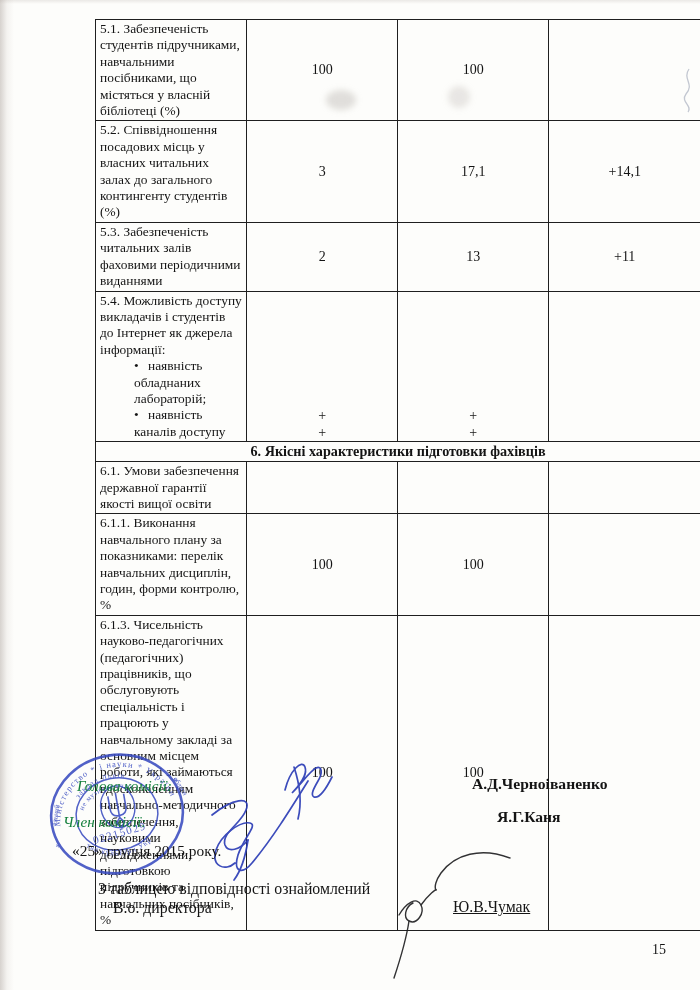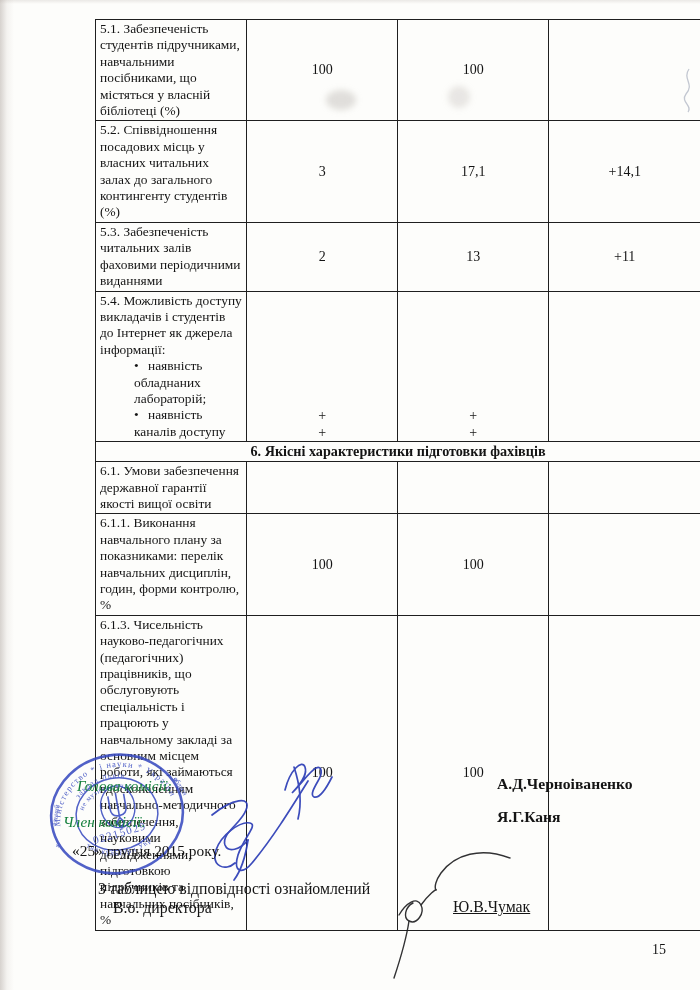--- a/index.html
+++ b/index.html
@@ -192,17 +192,17 @@
 <svg class="scribble-edge" viewBox="0 0 20 50">
   <path d="M 9 4 C 2 14 15 19 6 29 C 0 37 13 41 8 47" stroke="#8a93a8" fill="none" stroke-width="1.3"></path>
 </svg>
 
 <div class="abs lbl-italic" style="left:77px;top:777px;">Голова комісії:</div>
 <div class="abs lbl-italic" style="left:63px;top:813px;">Член комісії:</div>
 <div class="abs lbl" style="left:72px;top:842px;">«25» грудня 2015 року.</div>
 <div class="abs lbl" style="left:70px;top:880px;font-size:15.8px;margin-left:28px;">З таблицею відповідності ознайомлений</div>
 <div class="abs lbl" style="left:113px;top:899px;font-size:15.8px;">В.о. директора</div>
 
-<div class="abs name-bold" style="left:497px;top:775px;">А.Д.Черноіваненко</div>
+<div class="abs name-bold" style="left:472px;top:775px;">А.Д.Черноіваненко</div>
 <div class="abs name-bold" style="left:497px;top:808px;">Я.Г.Каня</div>
 <div class="abs lbl" style="left:453px;top:898px;font-size:15.8px;text-decoration:underline;">Ю.В.Чумак</div>
 
 <div class="abs page-num" style="left:652px;top:942px;">15</div>
 
 </body></html>

